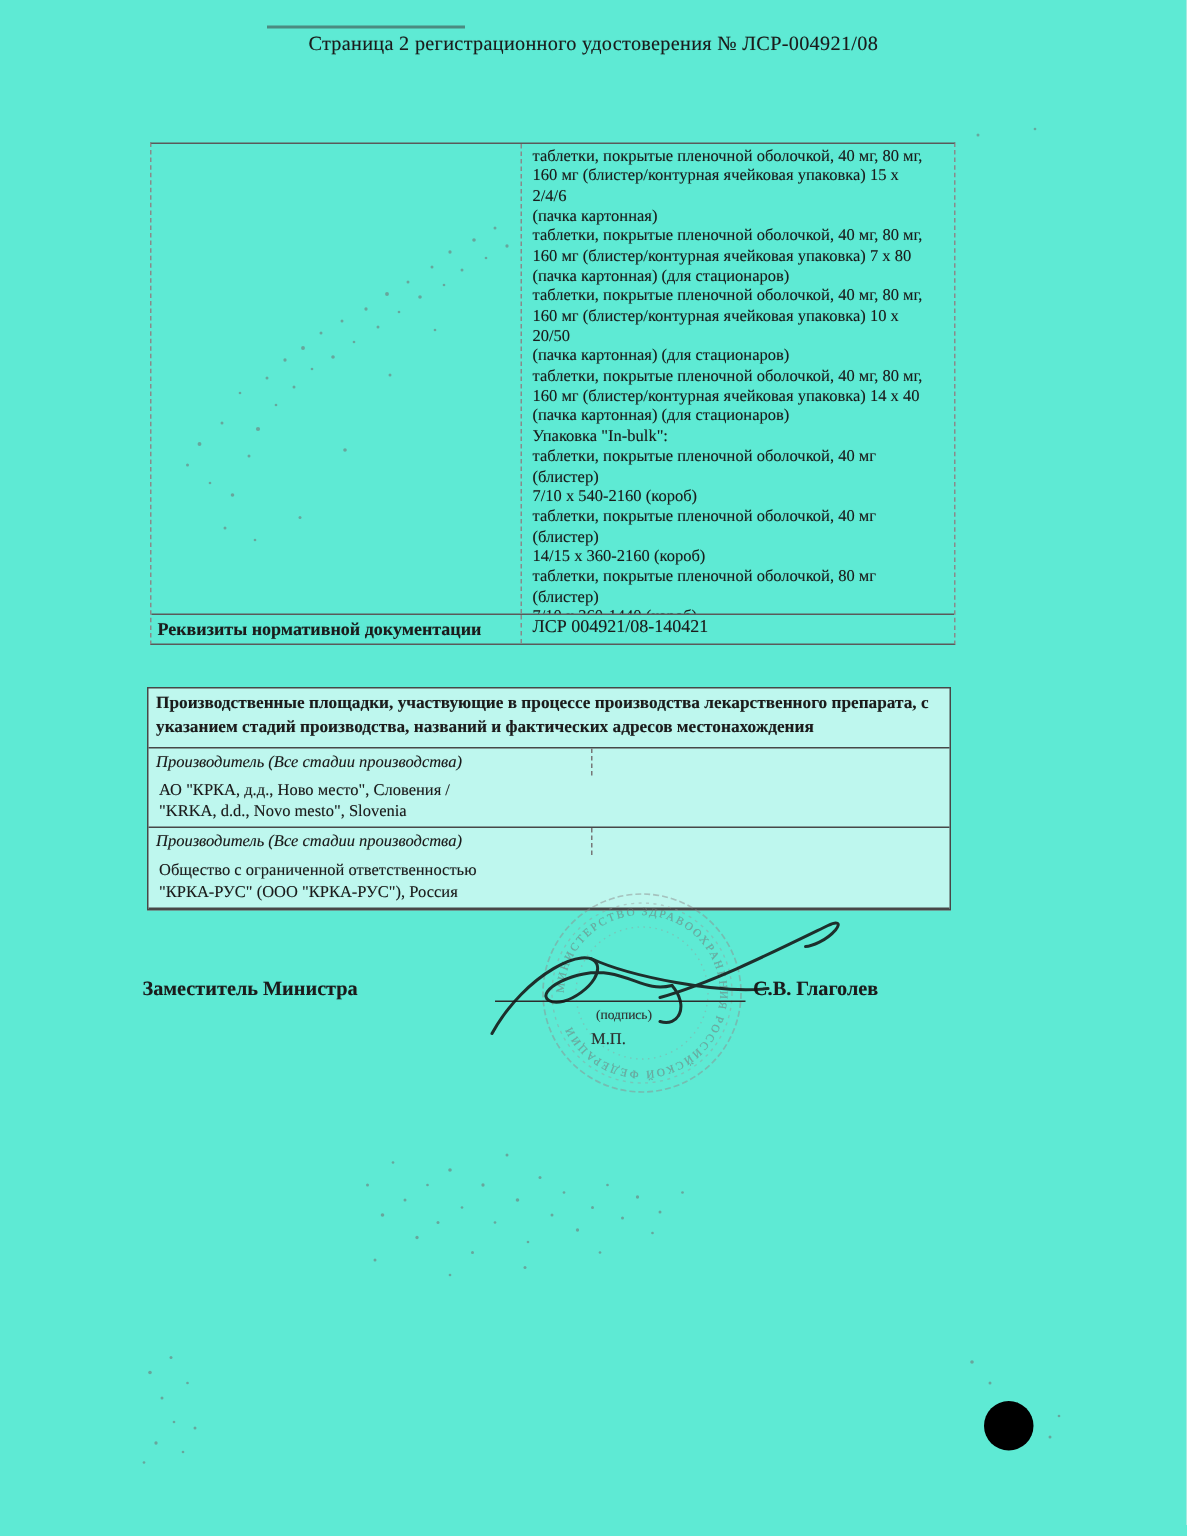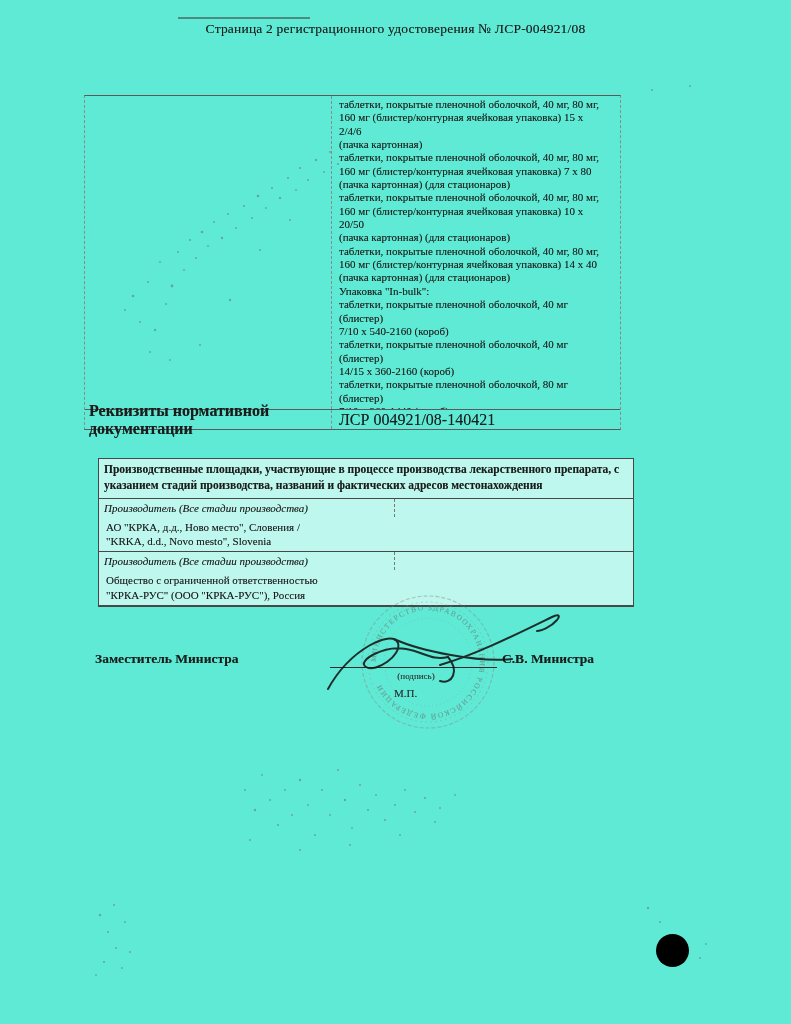--- a/index.html
+++ b/index.html
@@ -13,34 +13,34 @@
   .header-line {
     position:absolute; top:21px; left:0; width:100%;
     text-align:center; font-size:13.5px; letter-spacing:.2px;
   }
   .artifact-line {
     position:absolute; left:178px; top:17px; width:132px; height:0;
     border-top:2px solid rgba(60,60,60,.55);
   }
   
   .table1 {
-    position:absolute; left:84px; top:95px; width:537px;
+    position:absolute; left:100px; top:95px; width:537px;
     border-left:1px dashed #8a8a8a; border-right:1px dashed #8a8a8a;
     border-top:1px solid #5a5a5a; border-bottom:1px solid #5a5a5a;
     box-sizing:border-box;
   }
   .t1-row1 { display:flex; height:313px; border-bottom:1px solid #5a5a5a; }
   .t1-cell-empty { width:247px; border-right:1px dashed #8a8a8a; box-sizing:border-box; }
   .t1-cell-list {
     flex:1; padding:2px 12px 2px 7px; font-size:11px; line-height:13.35px;
     box-sizing:border-box; overflow:hidden;
   }
   .pk-item, .bulk-label, .bulk-item { white-space:pre-line; }
   .bulk-label { }
-  .t1-row2 { display:flex; height:19px; align-items:center; font-size:16px; }
+  .t1-row2 { display:flex; height:19px; align-items:flex-start; font-size:12px; }
   .t1-req-label { width:247px; font-weight:700; padding-left:4px; box-sizing:border-box;
                   border-right:1px dashed #8a8a8a; height:100%; display:flex; align-items:center; }
   .t1-req-value { padding-left:7px; }
   
   .table2 {
     position:absolute; left:98px; top:458px; width:536px;
     border:1.5px solid #474747; box-sizing:border-box; font-size:11px;
     background:rgba(255,255,255,.6);
   }
   .t2-header {
@@ -126,21 +126,21 @@
     <circle cx="100" cy="100" r="60" fill="none" stroke="#9a9a9a" stroke-width="0.9" stroke-dasharray="2 3" opacity="0.45"></circle>
     <circle cx="100" cy="100" r="44" fill="none" stroke="#9a9a9a" stroke-width="0.9" stroke-dasharray="1 3" opacity="0.45"></circle>
     <path id="stampArc" d="M 48,100 a 52,52 0 1,1 104,0 a 52,52 0 1,1 -104,0" fill="none"></path>
     <text font-size="7.5" letter-spacing="1.4" fill="#7c7c7c" opacity="0.6" font-family="Liberation Serif, DejaVu Serif, serif">
       <textPath href="#stampArc">МИНИСТЕРСТВО ЗДРАВООХРАНЕНИЯ РОССИЙСКОЙ ФЕДЕРАЦИИ</textPath>
     </text>
   </svg>
 
   <div class="sig-line"></div>
   <div class="sig-position">Заместитель Министра</div>
-  <div class="sig-name">С.В. Министра</div>
+  <div class="sig-name">С.В. Глаголев</div>
   <div class="sig-caption">(подпись)</div>
   <div class="sig-mp">М.П.</div>
 
   <svg class="sign-svg" width="290" height="140" viewBox="0 0 290 140">
     <g fill="none" stroke="#151515" stroke-width="2" stroke-linecap="round" opacity="0.88">
       <path d="M 28 104 C 50 64, 92 44, 98 58 C 102 70, 76 88, 66 82 C 56 76, 84 60, 106 64 C 124 67, 132 76, 148 72"></path>
       <path d="M 140 80 C 175 70, 215 50, 252 32 C 258 29, 261 30, 257 35 C 251 42, 241 46, 237 46"></path>
       <path d="M 94 54 C 120 66, 180 78, 212 74"></path>
       <path d="M 148 72 C 160 86, 152 100, 140 96"></path>
     </g>

